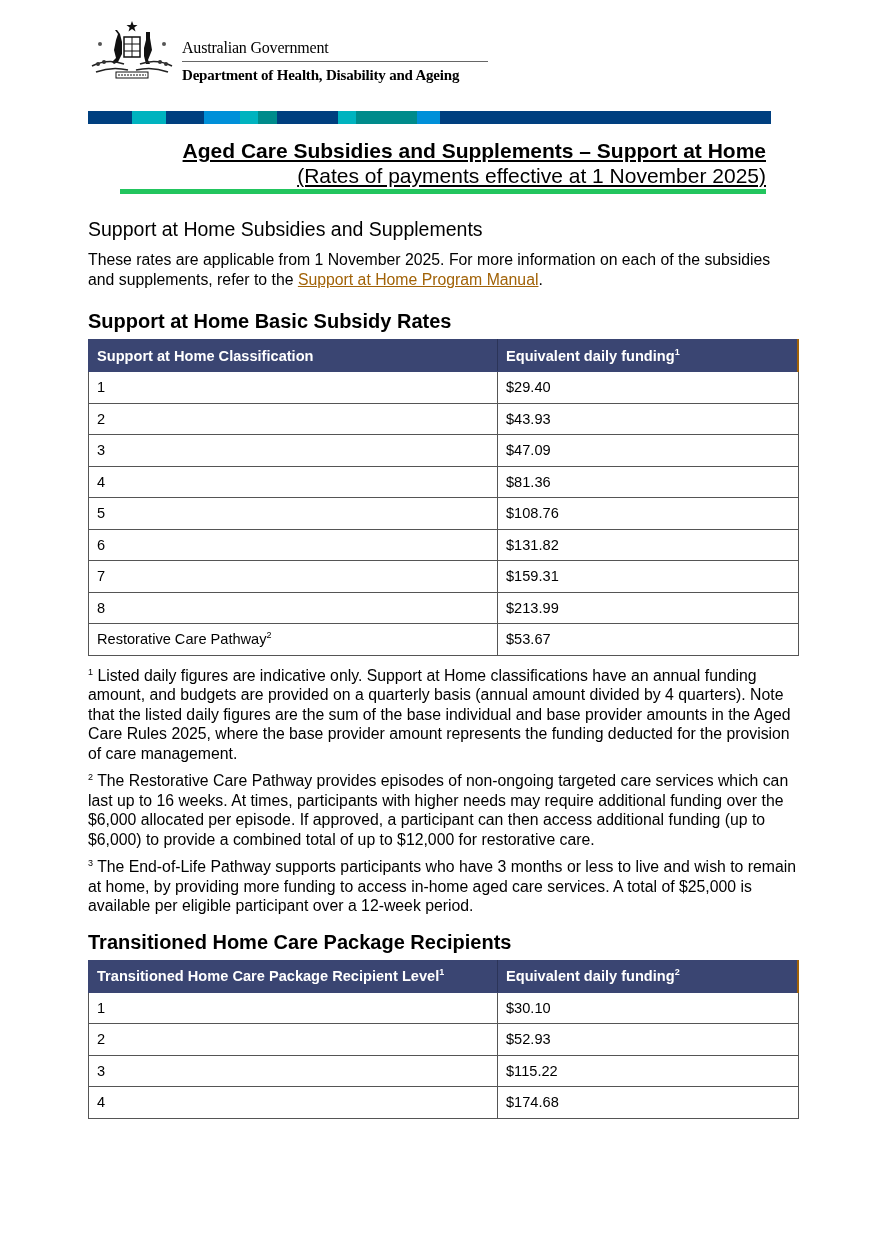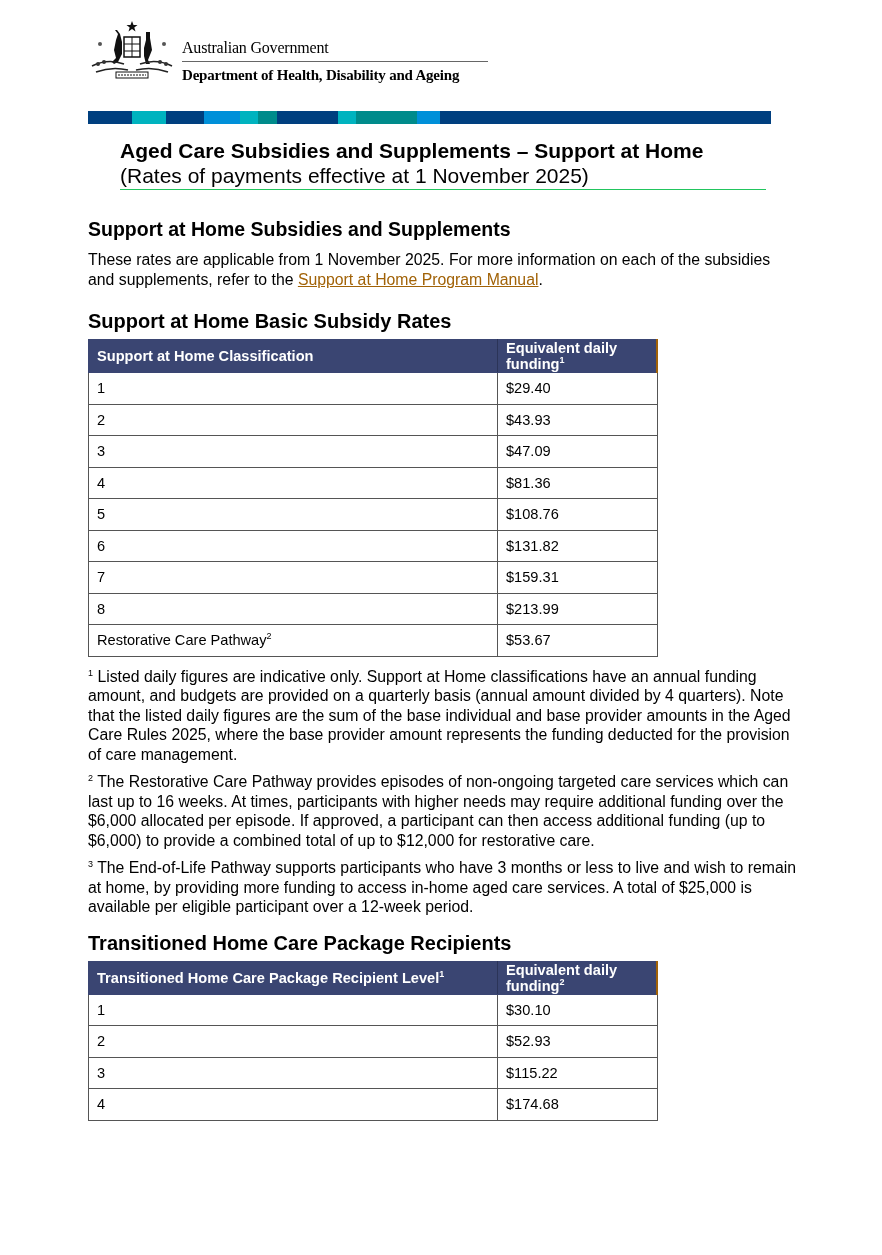--- a/index.html
+++ b/index.html
@@ -12,33 +12,33 @@
   .gov-block { position: absolute; left: 94px; top: 20px; width: 306px; }
   .gov-name { font-family: "Liberation Serif", serif; font-weight: normal; font-size: 16px; line-height: 20px; letter-spacing: -0.2px; }
   .gov-rule { height: 1px; background: #666; margin: 3px 0 4px 0; }
   .dept-name { font-family: "Liberation Serif", serif; font-weight: bold; font-size: 15px; line-height: 18px; letter-spacing: -0.2px; }
 
   
   .band { position: absolute; left: 88px; top: 111px; width: 683px; height: 13px; display: flex; }
   .band span { display: block; height: 100%; }
 
   
-  .title-block { position: absolute; left: 120px; top: 138px; width: 646px; text-align: left;
-                 border-bottom: 1px solid #22c55e; padding-bottom: 1px; }
+  .title-block { position: absolute; left: 120px; top: 138px; width: 646px; text-align: right;
+                 border-bottom: 5px solid #22c55e; padding-bottom: 1px; text-decoration: underline; }
   .doc-title { font-size: 21px; font-weight: bold; line-height: 26px; }
   .doc-subtitle { font-size: 21px; line-height: 24px; }
 
   .content { position: absolute; left: 88px; top: 216px; width: 712px; }
-  h2 { font-size: 19.5px; font-weight: bold; margin: 0 0 8px 0; line-height: 26px; }
+  h2 { font-size: 19.5px; font-weight: normal; margin: 0 0 8px 0; line-height: 26px; }
   h3 { font-size: 20px; font-weight: bold; margin: 0 0 6px 0; line-height: 24px; }
   p { font-size: 15.8px; line-height: 19.5px; margin: 0; }
   .intro { margin-bottom: 20px; }
   a.link { color: #a16207; text-decoration: underline; }
 
-  table { border-collapse: collapse; width: 570px; font-size: 14.6px; }
+  table { border-collapse: collapse; width: 711px; font-size: 14.6px; }
   th { background: #3a4572; color: #fff; text-align: left; font-weight: bold;
        padding: 0 8px; height: 31px; border: 1px solid #3a4572; border-right: 1px solid #2b3458; }
   th:last-child { border-right: 2px solid #a16207; }
   td { border: 1px solid #555; padding: 0 8px; height: 30.5px; }
   td.c1 { width: 392px; }
   sup { font-size: 9px; vertical-align: super; line-height: 0; }
 
   .notes { margin-top: 10px; }
   .notes p { margin-bottom: 8px; }
   .section2 { margin-top: 14px; }

